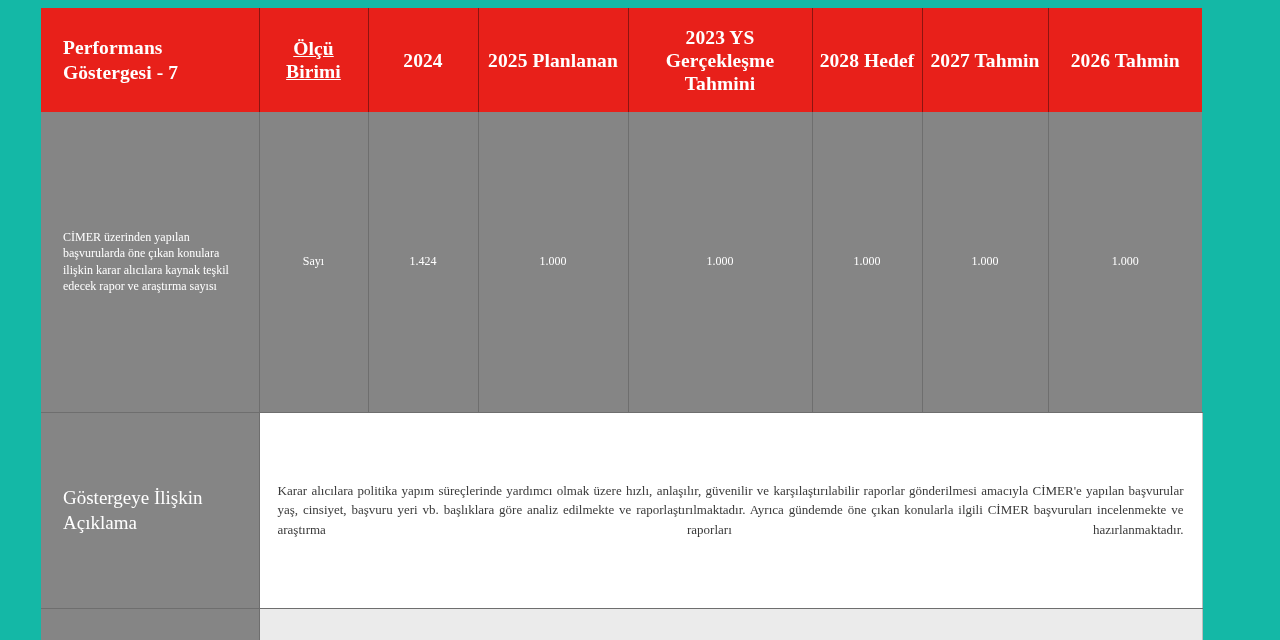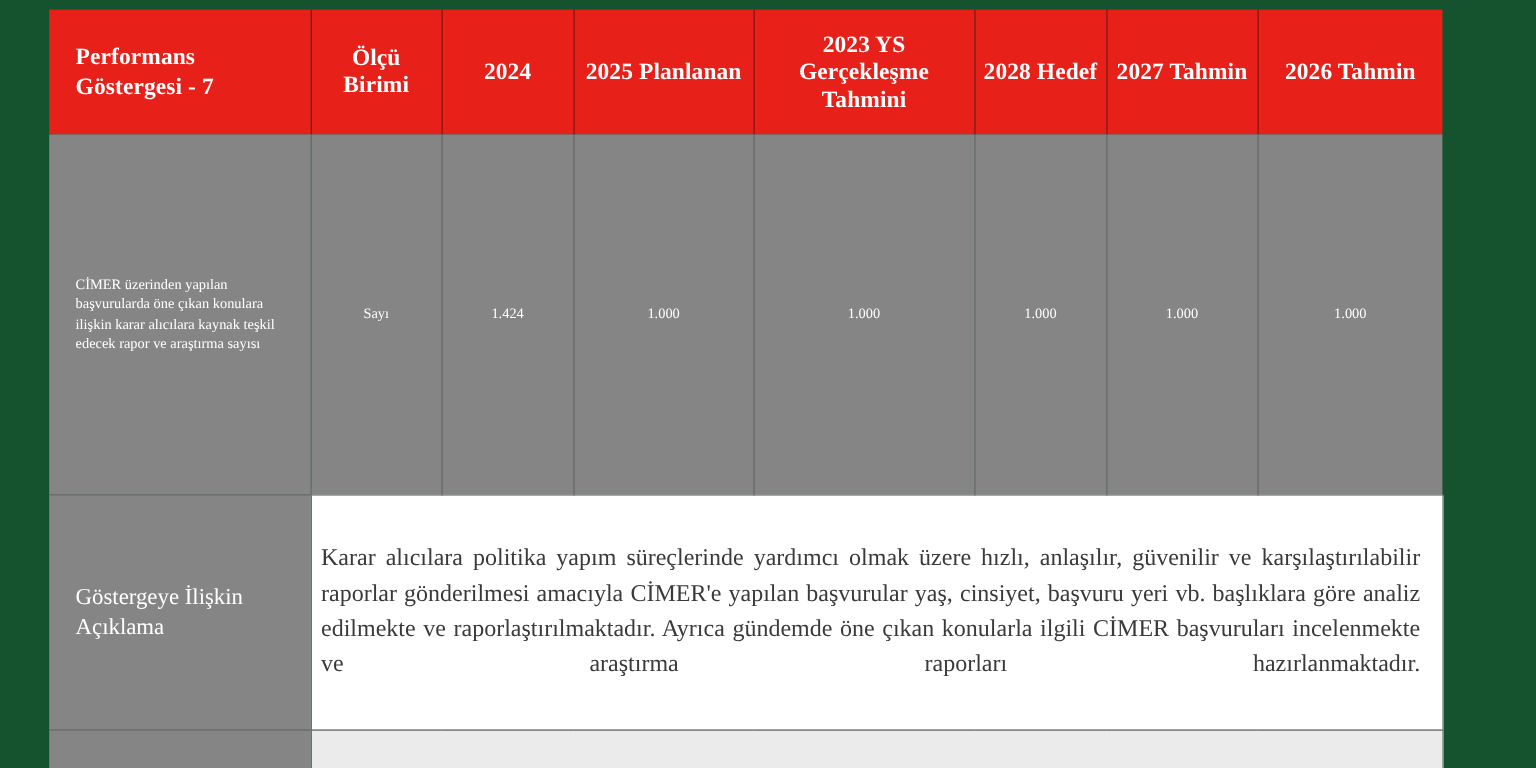--- a/index.html
+++ b/index.html
@@ -12,21 +12,21 @@
   }
   body {
     font-family: "Liberation Serif", "DejaVu Serif", serif;
     -webkit-font-smoothing: antialiased;
   }
 
   .page {
     position: relative;
     width: 1280px;
     height: 640px;
-    background: #14532d;
+    background: #14b8a6;
     overflow: hidden;
   }
 
   .table-wrap {
     position: absolute;
     left: 41px;
     top: 8px;
     width: 1161px;
   }
 
@@ -96,23 +96,23 @@
     border-bottom: 1.5px solid #6e6e6e;
     height: 196px;
     box-sizing: border-box;
   }
   tr.desc-row td.desc-body {
     background: #ffffff;
     color: #3a3a3a;
     vertical-align: middle;
     text-align: justify;
     text-align-last: justify;
-    font-size: 20px;
+    font-size: 13px;
     line-height: 1.47;
-    padding: 12px 18px 12px 8px;
+    padding: 12px 18px 12px 18px;
     border-bottom: 1.5px solid #6e6e6e;
     border-right: 1.5px solid #bdbdbd;
     height: 196px;
     box-sizing: border-box;
     hyphens: none;
   }
 
   
   tr.clipped-row td.clip-label {
     background: #858585;
@@ -132,21 +132,21 @@
     vertical-align: top;
     text-align: justify;
     font-size: 20.5px;
     line-height: 1.47;
     padding: 6px 18px 0 18px;
     border-right: 1.5px solid #bdbdbd;
     height: 40px;
     box-sizing: border-box;
   }
 
-  .nowrap-head { white-space: normal; }
+  .nowrap-head { white-space: normal; text-decoration: underline; }
 </style>
 </head>
 <body>
 
 <div class="page">
   <div class="table-wrap">
     <table class="perf">
       <colgroup>
         <col style="width:218px">
         <col style="width:109px">

